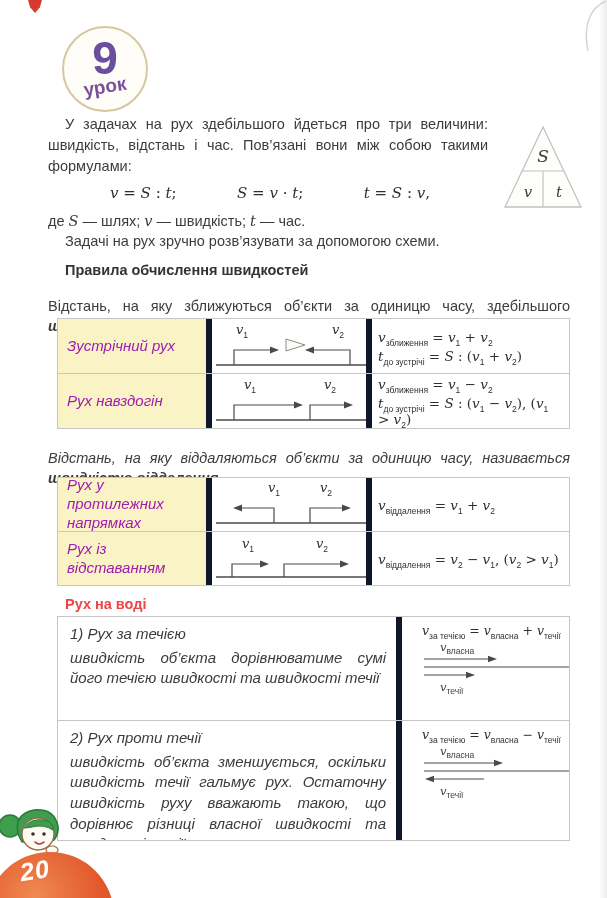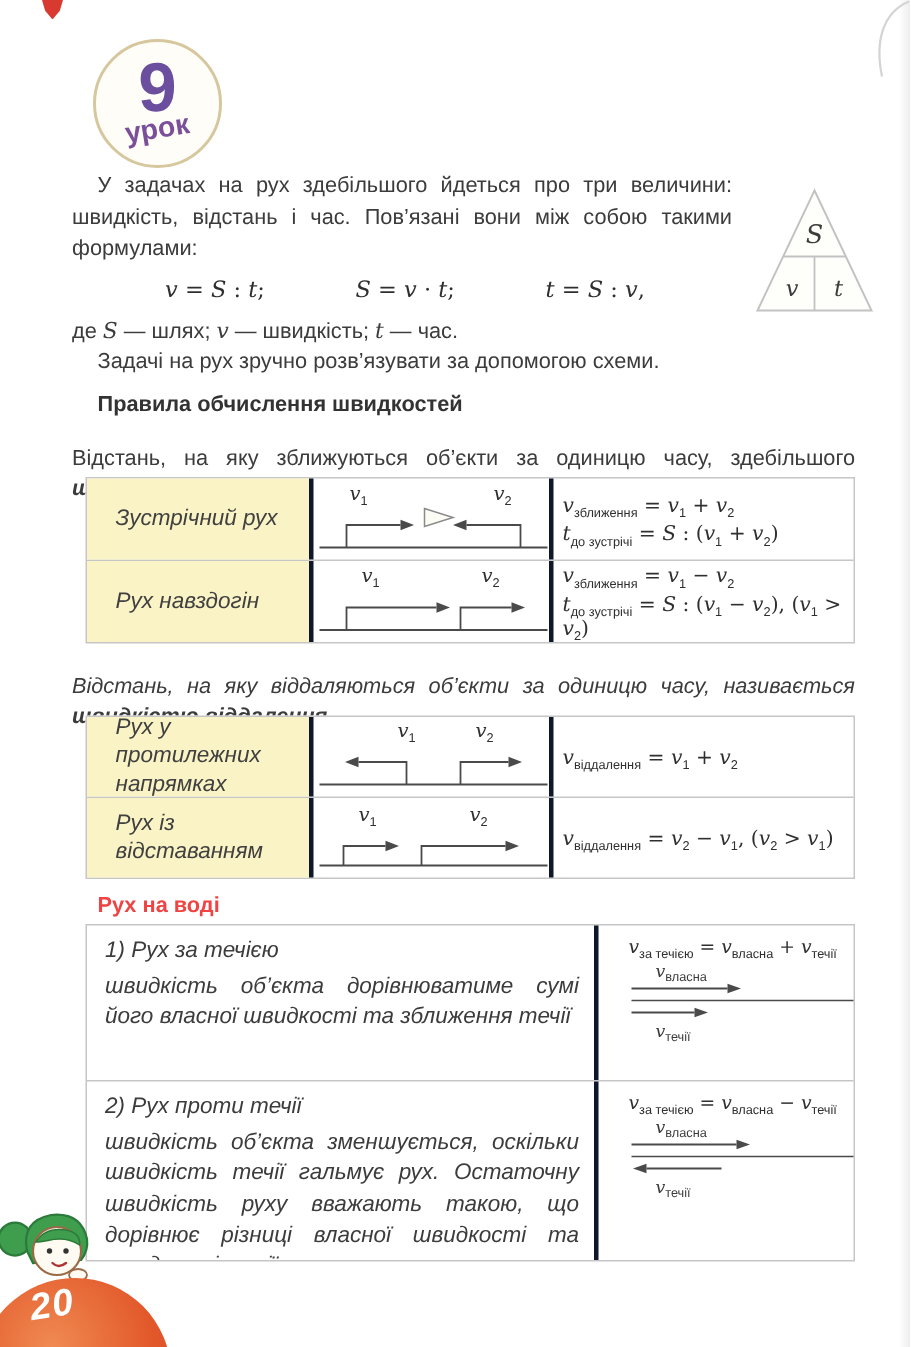--- a/index.html
+++ b/index.html
@@ -38,24 +38,24 @@
   .para-recede{top:433px;font-style:italic;}
   .term{font-weight:bold;font-style:italic;}
 
   
   .tbl{position:absolute;left:57px;width:513px;border:1px solid #c6c6c6;background:#fff;box-sizing:border-box;}
   .trow{display:grid;border-top:1px solid #c6c6c6;}
   .trow:first-child{border-top:none;}
   .tbl1{top:318px;} .tbl2{top:477px;}
   .tbl1 .trow,.tbl2 .trow{grid-template-columns:148px 160px 1fr;height:54px;}
   .tbl2 .trow{height:53px;}
-  .cell{border-left:3px solid #0f172a;box-sizing:border-box;overflow:hidden;}
+  .cell{border-left:6px solid #0f172a;box-sizing:border-box;overflow:hidden;}
   .cell:first-child{border-left:none;}
   .label-cell{background:#faf3c5;font-style:italic;font-size:15px;display:flex;align-items:center;
-        padding:2px 6px 2px 19px;line-height:1.25;color:#404040;}
+        padding:2px 6px 2px 9px;line-height:1.25;color:#a21caf;}
   .diagram-cell{position:relative;}
   .formula-cell{display:flex;flex-direction:column;justify-content:center;gap:3px;padding:2px 6px;font-size:13.5px;}
   .dlabel{position:absolute;font-size:13px;}
   .diag-svg{position:absolute;left:0;top:0;}
 
   
   .water-head{position:absolute;left:65px;top:596px;font-size:14.5px;font-weight:bold;color:#ef4444;}
   .tbl3{top:616px;}
   .tbl3 .trow{grid-template-columns:338px 1fr;}
   .tbl3 .r1{height:103px;} .tbl3 .r2{height:119px;}
@@ -190,21 +190,21 @@
       </div>
     </div>
   </div>
 
   <div class="water-head">Рух на воді</div>
 
   <div class="tbl tbl3">
     <div class="trow r1">
       <div class="cell wtext">
         <p class="wtitle">1) Рух за течією</p>
-        <p class="wbody">швидкість об’єкта дорівнюватиме сумі його власної швидкості та зближення течії</p>
+        <p class="wbody">швидкість об’єкта дорівнюватиме сумі його течією швидкості та швидкості течії</p>
       </div>
       <div class="cell wright">
         <span class="formula"><span class="var">v</span><sub>за течією</sub> = <span class="var">v</span><sub>власна</sub> + <span class="var">v</span><sub>течії</sub></span>
         <span class="wlabel"><span class="var">v</span><sub>власна</sub></span>
         <svg width="158" height="10" viewBox="0 0 158 10">
           <line x1="2" y1="5" x2="66" y2="5" stroke="#4a4a4a" stroke-width="1.2"></line>
           <polygon points="66,1.8 75,5 66,8.2" fill="#4a4a4a"></polygon>
         </svg>
         <svg width="158" height="6" viewBox="0 0 158 6">
           <line x1="2" y1="3" x2="156" y2="3" stroke="#4a4a4a" stroke-width="1.1"></line>

